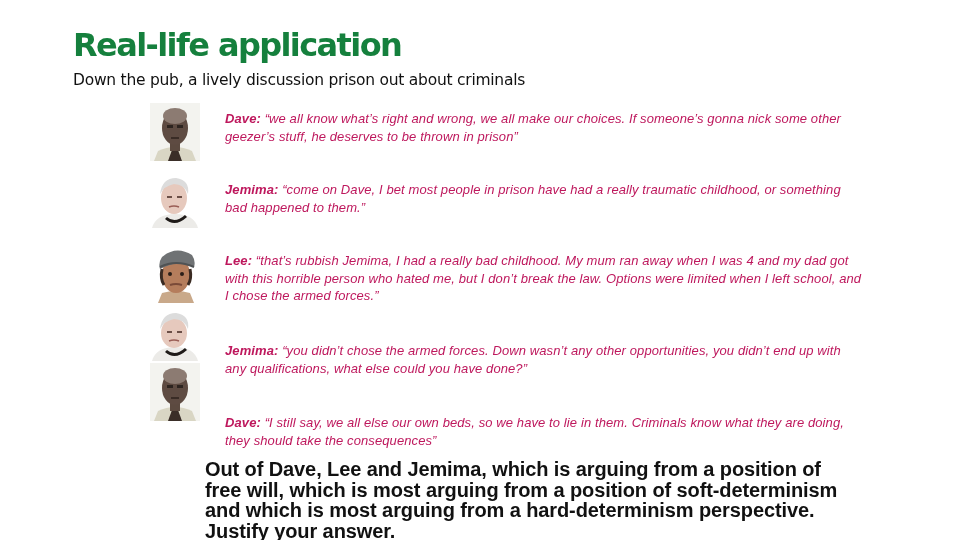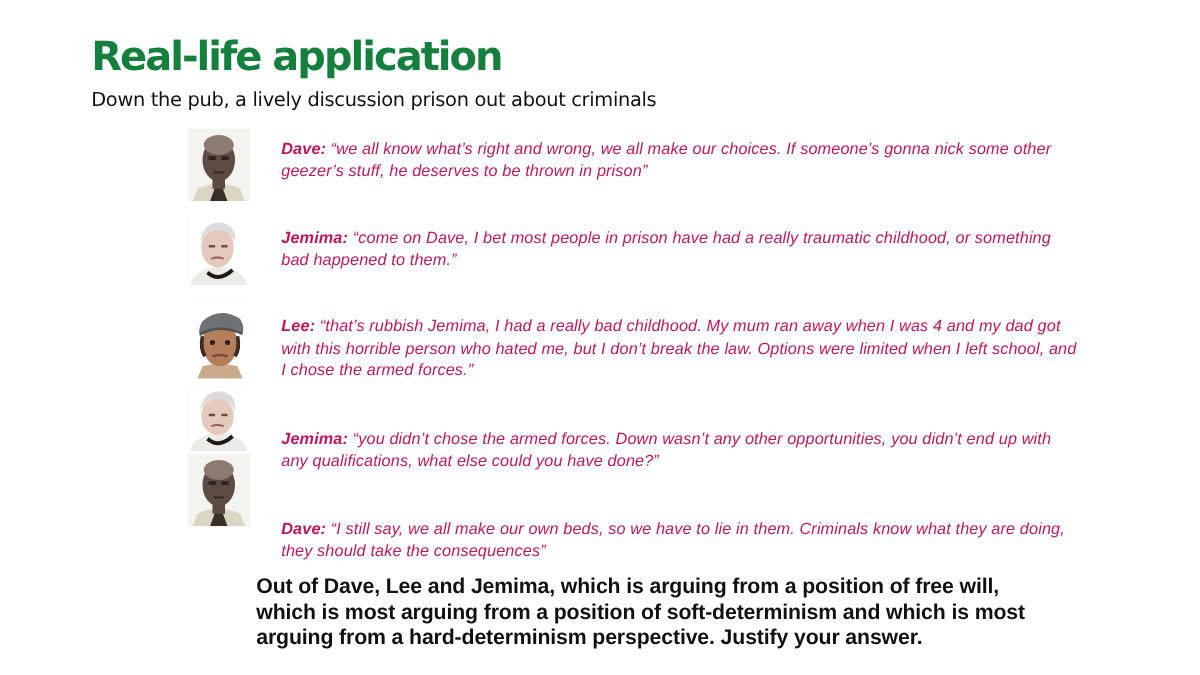--- a/index.html
+++ b/index.html
@@ -22,21 +22,21 @@
     }
     .photo svg { width: 100%; height: 100%; display: block; }
     .line {
       position: absolute; left: 205px; width: 640px;
       font-family: "Liberation Sans", sans-serif; font-size: 13px; font-style: italic;
       line-height: 17.5px; color: #be185d; letter-spacing: 0.1px; margin-left: 20px;
     }
     .line .speaker { font-weight: bold; font-style: italic; }
     .question {
       position: absolute; left: 205px; top: 459px; width: 640px;
-      font-family: "Liberation Sans", sans-serif; font-size: 17px; font-weight: bold;
+      font-family: "Liberation Sans", sans-serif; font-size: 20px; font-weight: bold;
       line-height: 20.5px; color: #111; letter-spacing: -0.1px;
     }
   </style>
 </head>
 <body>
 
 <div>
   <div class="title">Real-life application</div>
   <div class="subtitle">Down the pub, a lively discussion prison out about criminals</div>
 
@@ -115,17 +115,17 @@
   <div class="line" style="top:181px;">
     <span class="speaker">Jemima:</span><span> “come on Dave,  I bet most people in prison have had a really traumatic childhood, or something bad happened to them.”</span>
   </div>
   <div class="line" style="top:252px;">
     <span class="speaker">Lee:</span><span> “that’s rubbish Jemima, I had a really bad childhood. My mum ran away when I was 4 and my dad got with this horrible person who hated me, but I don’t break the law. Options were limited when I left school, and I chose the armed forces.”</span>
   </div>
   <div class="line" style="top:342px;">
     <span class="speaker">Jemima:</span><span> “you didn’t chose the armed forces. Down wasn’t any other opportunities, you didn’t end up with any qualifications, what else could you have done?”</span>
   </div>
   <div class="line" style="top:414px;">
-    <span class="speaker">Dave:</span><span> “I still say, we all make our own beds, so we have to lie in them. Criminals know what they are doing, they should take the consequences”</span>
+    <span class="speaker">Dave:</span><span> “I still say, we all else our own beds, so we have to lie in them. Criminals know what they are doing, they should take the consequences”</span>
   </div>
 
   <div class="question">Out of Dave, Lee and Jemima, which is arguing from a position of free will, which is most arguing from a position of soft-determinism and which is most arguing from a hard-determinism perspective. Justify your answer.</div>
 </div>
 
 </body></html>

